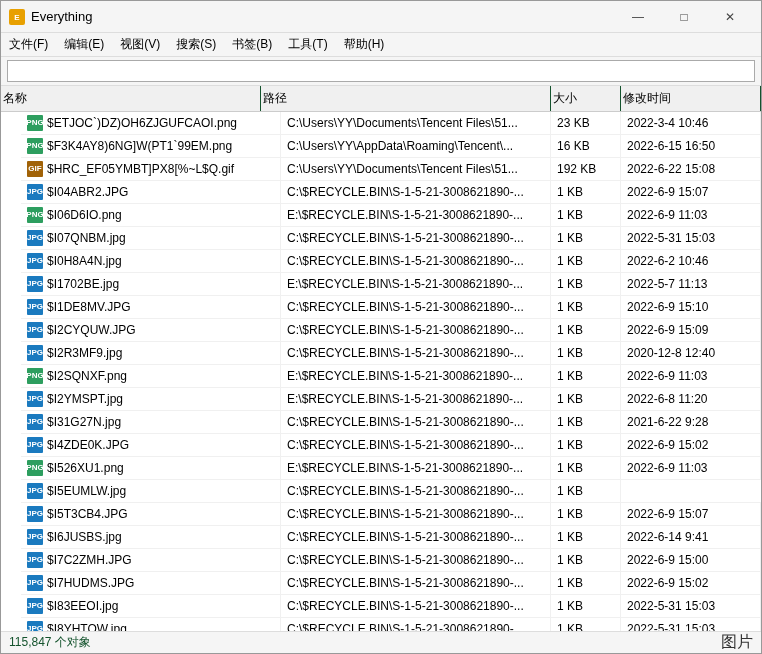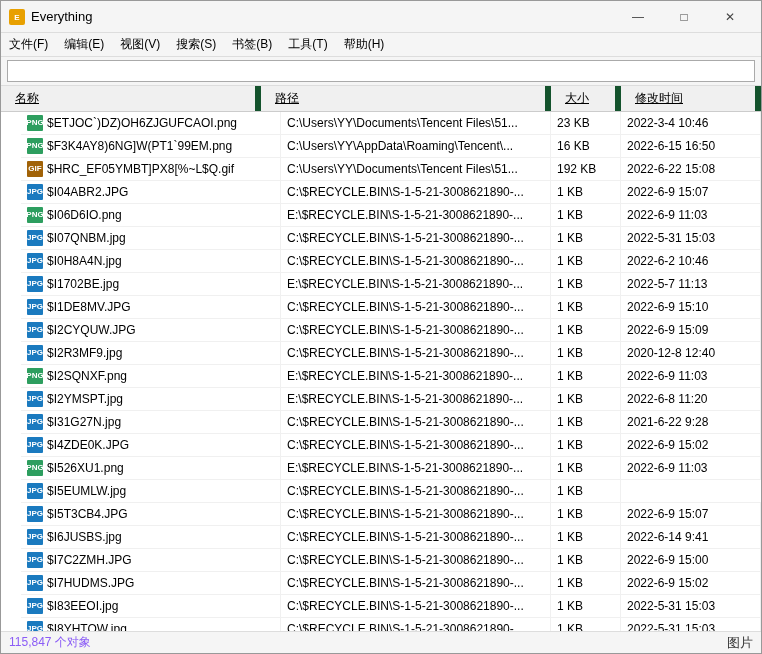--- a/index.html
+++ b/index.html
@@ -106,28 +106,27 @@
       flex-direction: column;
     }
     .table-header {
       display: grid;
       grid-template-columns: 260px 1fr 70px 140px;
       background: #f0f0f0;
       border-bottom: 1px solid #ccc;
       flex-shrink: 0;
     }
     .th {
-      padding: 4px 14px;
+      padding: 4px 2px;
       font-size: 12px;
       font-weight: normal;
       color: #000;
-      border-right: 6px solid #14532d;
+      border-right: 1px solid #14532d;
       cursor: pointer;
       user-select: none;
-      text-decoration: underline;
     }
     .table-body {
       flex: 1;
       overflow-y: auto;
       overflow-x: hidden;
       padding-left: 20px;
     }
     .table-row {
       display: grid;
       grid-template-columns: 260px 1fr 70px 140px;
@@ -167,24 +166,24 @@
       background: #f5f5f5;
       border-top: 1px solid #ddd;
       display: flex;
       align-items: center;
       justify-content: space-between;
       padding: 0 8px;
       flex-shrink: 0;
     }
     .status-text {
       font-size: 12px;
-      color: #8b5cf6;
+      color: #14532d;
     }
     .status-right {
-      font-size: 13px;
+      font-size: 16px;
       color: #333;
     }
     ::-webkit-scrollbar { width: 14px; }
     ::-webkit-scrollbar-track { background: #f0f0f0; }
     ::-webkit-scrollbar-thumb { background: #c0c0c0; border: 2px solid #f0f0f0; }
   </style>
 </head>
 <body>
 
 <div class="window">

